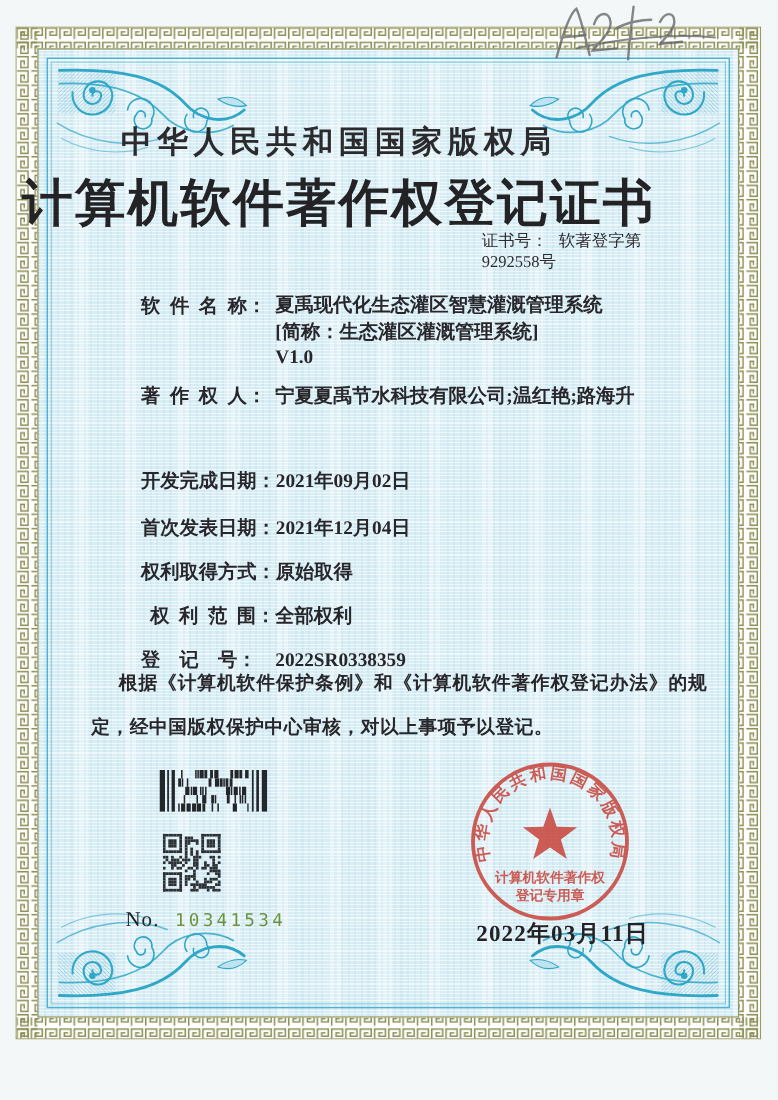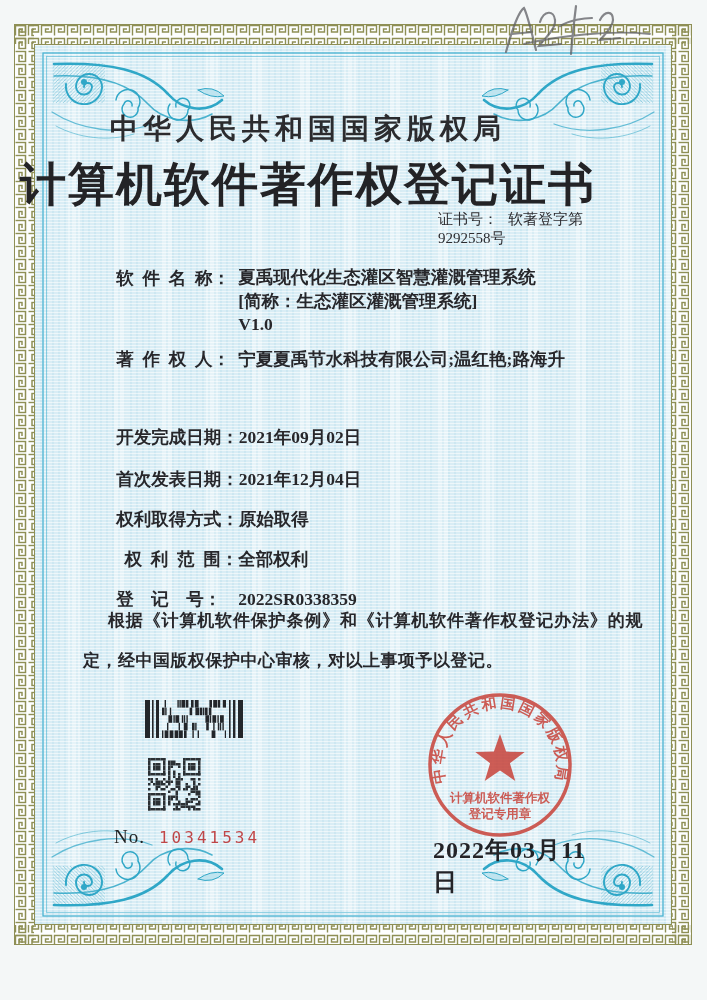--- a/index.html
+++ b/index.html
@@ -26,38 +26,38 @@
   .authority{
     position:absolute;top:86px;left:0;width:100%;text-align:center;
     font-size:28px;font-weight:700;letter-spacing:5px;margin:0;color:#2b2b2e;
   }
   .cert-title{
     position:absolute;top:130px;left:0;width:100%;text-align:center;
     font-size:46px;font-weight:700;letter-spacing:2px;margin:0;color:#232326;
   }
   .certno{position:absolute;top:186px;left:424px;font-size:15px;font-weight:400;color:#2c2c30;}
   .certno .v{margin-left:10px;}
-  .row{position:absolute;left:76px;font-size:17.5px;font-weight:700;line-height:24px;color:#27272b;white-space:pre;}
+  .row{position:absolute;left:88px;font-size:17.5px;font-weight:700;line-height:24px;color:#27272b;white-space:pre;}
   .row .lab{display:inline-block;min-width:122px;}
   .row .val{display:inline-block;margin-left:0;}
   .multiline .val-lines{display:inline-block;vertical-align:top;line-height:23.5px;}
   .statement{
     position:absolute;left:69px;top:577px;width:560px;margin:0;
     font-size:17px;font-weight:600;line-height:40px;letter-spacing:.5px;
     text-indent:25px;text-align:justify;color:#27272b;
   }
   .barcode{position:absolute;left:131px;top:676px;}
   .qr{position:absolute;left:134px;top:734px;}
   .serial{position:absolute;left:100px;top:802px;font-size:19px;letter-spacing:1px;color:#222;}
   .serial .num{
     font-family:"DejaVu Sans Mono",monospace;font-size:16px;letter-spacing:3px;
-    color:#b91c1c;opacity:.8;margin-left:14px;
+    color:#4d7c0f;opacity:.8;margin-left:14px;
   }
   .seal{position:absolute;left:411px;top:666px;opacity:.86;}
-  .issue-date{position:absolute;left:419px;top:810px;font-size:24px;font-weight:700;letter-spacing:1px;color:#232327;}
+  .issue-date{position:absolute;left:419px;top:810px;font-size:21px;font-weight:700;letter-spacing:1px;color:#232327;}
   .handwriting{position:absolute;left:488px;top:0;z-index:6;}
 </style>
 </head>
 <body>
 
 <div class="cert">
   <div class="paper-texture"></div>
 
   <svg class="frame-svg" width="678" height="921" viewBox="0 0 678 921">
     <defs>

